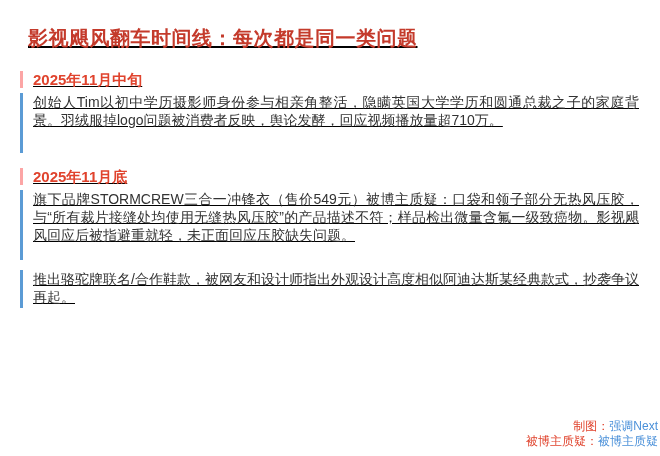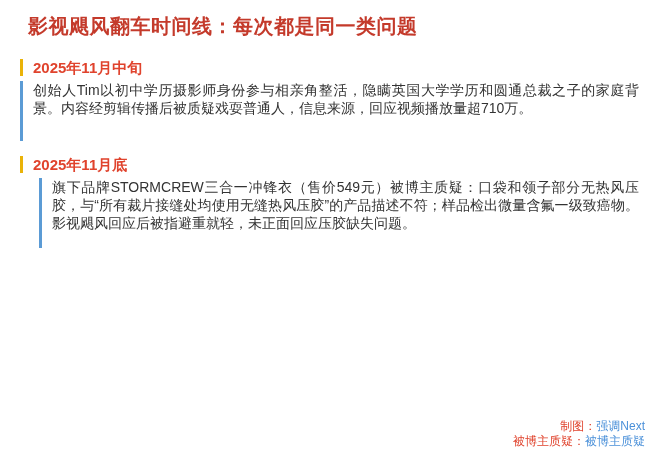--- a/index.html
+++ b/index.html
@@ -9,89 +9,91 @@
     height: 456px;
     background: #ffffff;
     font-family: "Liberation Sans", sans-serif;
     overflow: hidden;
   }
   .page {
     position: relative;
     width: 660px;
     height: 456px;
     background: #ffffff;
-    padding: 12px 15px 0 20px;
+    padding: 24px 15px 0 20px;
+    text-decoration: underline;
   }
   .page-title {
     margin: 0 0 19px 8px;
     font-size: 20px;
     line-height: 28px;
     font-weight: bold;
     color: #c43a2b;
     letter-spacing: 0.5px;
   }
   .timeline-section { margin: 0; }
   .section-date {
-    border-left: 3px solid #eab308;
+    border-left: 3px solid #fca5a5;
     padding-left: 10px;
     font-size: 15px;
     line-height: 17px;
     font-weight: bold;
     color: #e0432d;
     margin-bottom: 5px;
   }
   .section-desc {
     border-left: 3px solid #5b9bd5;
     padding-left: 10px;
     margin: 0;
     font-size: 14px;
     line-height: 18px;
     color: #333333;
     text-align: justify;
     padding-right: 6px;
   }
   .timeline-section:nth-of-type(1) .section-desc { padding-bottom: 24px; }
   .timeline-section:nth-of-type(1) { margin-bottom: 15px; }
-  .timeline-section:nth-of-type(2) .section-desc { padding-bottom: 16px; margin-left: 19px; }
+  .timeline-section:nth-of-type(2) .section-desc { padding-bottom: 16px; }
   .timeline-section:nth-of-type(2) { margin-bottom: 10px; }
   .timeline-section:nth-of-type(3) .section-desc { padding-bottom: 36px; }
   .timeline-section:nth-of-type(3) { margin-bottom: 4px; }
   .timeline-section:nth-of-type(4) .section-desc { padding-bottom: 2px; }
   .footer-credits {
     position: absolute;
-    right: 15px;
+    right: 2px;
     bottom: 7px;
     text-align: right;
     font-size: 12px;
     line-height: 15px;
   }
   .credit-label { color: #e0432d; }
   .credit-value { color: #4a90d9; }
 </style>
 </head>
 <body>
 
 <div class="page">
 
   <h1 class="page-title">影视飓风翻车时间线：每次都是同一类问题</h1>
 
   <section class="timeline-section">
     <div class="section-date">2025年11月中旬</div>
-    <p class="section-desc">创始人Tim以初中学历摄影师身份参与相亲角整活，隐瞒英国大学学历和圆通总裁之子的家庭背景。内容经剪辑传播后被质疑戏耍普通人，信息来源，回应视频播放量超710万。</p>
+    <p class="section-desc">创始人Tim以初中学历摄影师身份参与相亲角整活，隐瞒英国大学学历和圆通总裁之子的家庭背景。羽绒服掉logo问题被消费者反映，舆论发酵，回应视频播放量超710万。</p>
   </section>
 
   <section class="timeline-section">
     <div class="section-date">2025年11月底</div>
     <p class="section-desc">旗下品牌STORMCREW三合一冲锋衣（售价549元）被博主质疑：口袋和领子部分无热风压胶，与“所有裁片接缝处均使用无缝热风压胶”的产品描述不符；样品检出微量含氟一级致癌物。影视飓风回应后被指避重就轻，未正面回应压胶缺失问题。</p>
   </section>
 
   <section class="timeline-section">
   </section>
 
   <section class="timeline-section">
+    <p class="section-desc">推出骆驼牌联名/合作鞋款，被网友和设计师指出外观设计高度相似阿迪达斯某经典款式，抄袭争议再起。</p>
   </section>
 
   <div class="footer-credits">
     <div>
       <span class="credit-label">制图：</span><span class="credit-value">强调Next</span>
     </div>
     <div>
       <span class="credit-label">被博主质疑：</span><span class="credit-value">被博主质疑</span>
     </div>
   </div>

